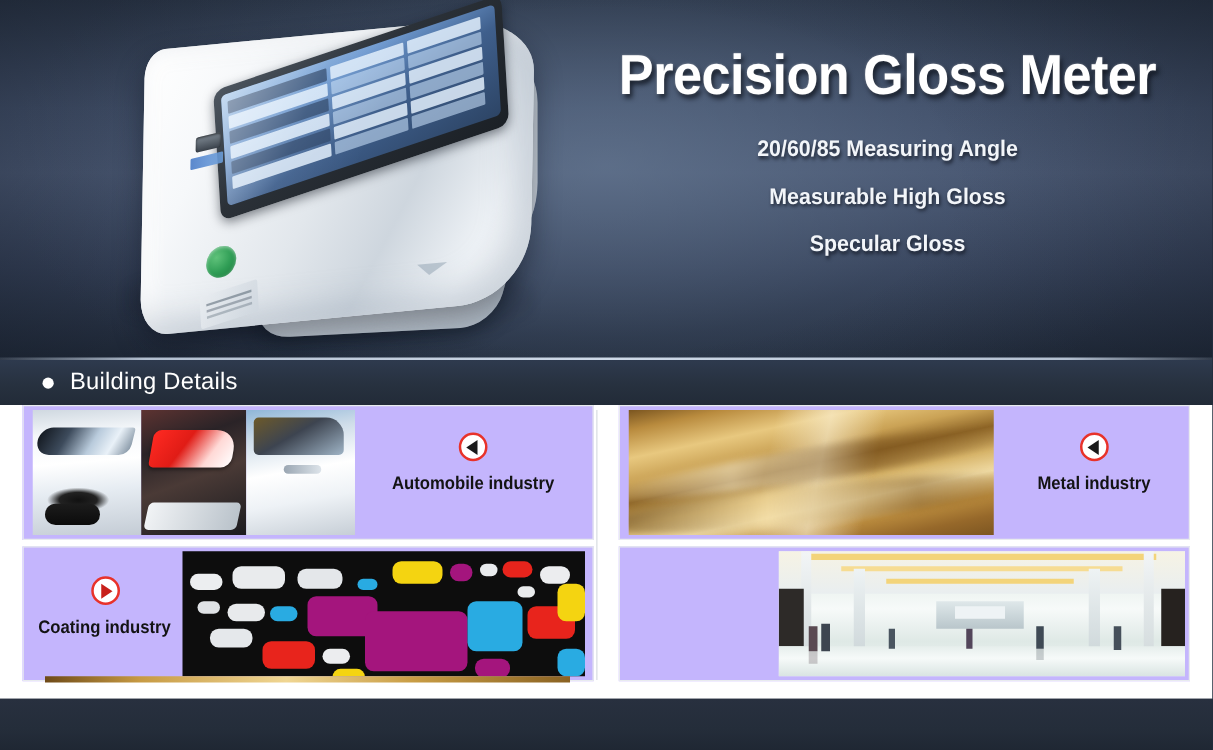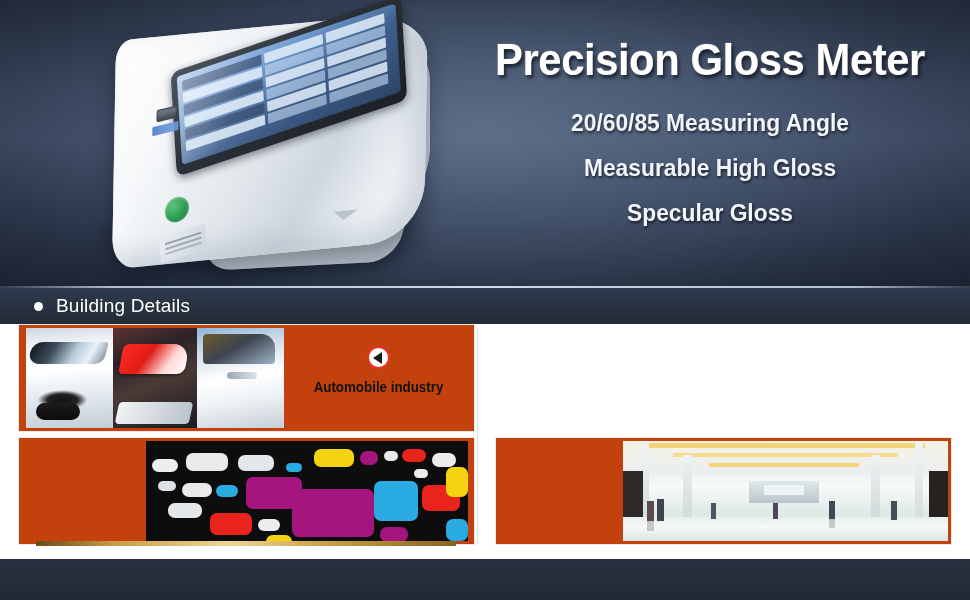--- a/index.html
+++ b/index.html
@@ -113,21 +113,21 @@
   
   .hero-text { position:absolute; left:470px; top:36px; width:480px; text-align:center; }
   .hero-title {
     font-size:45px; font-weight:bold; color:#ffffff; letter-spacing:-0.5px;
     line-height:1.05; white-space:nowrap;
     text-shadow:2px 3px 4px rgba(8,12,20,.75), 0 0 2px rgba(255,255,255,.35);
     transform:scaleX(.93); transform-origin:center;
   }
   .hero-sub {
     margin-top:26px; display:flex; flex-direction:column; gap:17px;
-    font-size:24px; font-weight:bold; color:#f2f5f9;
+    font-size:18px; font-weight:bold; color:#f2f5f9;
     text-shadow:1px 2px 3px rgba(8,12,20,.7);
   }
   .hero-sub span { transform:scaleX(.95); }
 
   
   .pd-bar {
     position:absolute; left:0; top:288px; width:970px; height:36px;
     background:linear-gradient(180deg,#2e3a4e 0%,#27313f 55%,#222b38 100%);
     display:flex; align-items:center; padding-left:34px;
   }
@@ -138,21 +138,21 @@
   .grid {
     position:absolute; left:0; top:324px; width:970px; height:235px;
     background:#ffffff;
   }
   .grid-inner { position:absolute; left:18px; top:0; width:934px; height:227px; }
   .col { position:absolute; top:0; width:457px; height:227px; background:#fff; }
   .col.left { left:0; }
   .col.right { left:477px; }
   .vsep { position:absolute; left:459px; top:4px; width:1px; height:216px; background:#d9dde2; }
 
-  .cell { position:absolute; left:0; width:457px; height:108px; overflow:hidden; background:#c2410c;
+  .cell { position:absolute; left:0; width:457px; height:108px; overflow:hidden; background:#c4b5fd;
           box-shadow:0 0 0 1px #e8ebee inset; }
   .cell.row1 { top:0; }
   .cell.row2 { top:113px; }
 
   .media { position:absolute; top:4px; height:100px; overflow:hidden; }
   .cap { position:absolute; display:flex; flex-direction:column; align-items:center; }
   .cap .arrow {
     width:23px; height:23px; border-radius:50%; border:2px solid #e8322a;
     display:flex; align-items:center; justify-content:center; margin-bottom:7px;
     background:#fff;
@@ -345,27 +345,42 @@
             <i style="left:238px;top:10px;width:14px;height:10px;background:#e9ebed"></i>
             <i style="left:256px;top:8px;width:24px;height:13px;background:#e8241c"></i>
             <i style="left:286px;top:12px;width:24px;height:14px;background:#ecedef"></i>
             <i style="left:228px;top:40px;width:44px;height:40px;background:#29abe2"></i>
             <i style="left:276px;top:44px;width:38px;height:26px;background:#e8241c"></i>
             <i style="left:300px;top:26px;width:22px;height:30px;background:#f4d411"></i>
             <i style="left:234px;top:86px;width:28px;height:15px;background:#a4157d"></i>
             <i style="left:300px;top:78px;width:22px;height:22px;background:#29abe2"></i>
             <i style="left:268px;top:28px;width:14px;height:9px;background:#e9ebed"></i>
           </div>
+          <div class="cap coat-cap">
+            <span class="arrow">
+                <i class="tri-r"></i>
+              </span>
+            <span class="lbl">Coating industry</span>
+          </div>
         </div>
 
         <div class="gold-strip"></div>
       </div>
 
       <div class="col right">
 
+        <div class="cell row1">
+          <div class="media metal-media"></div>
+          <div class="cap metal-cap">
+            <span class="arrow">
+                <i class="tri-l"></i>
+              </span>
+            <span class="lbl">Metal industry</span>
+          </div>
+        </div>
 
         <div class="cell row2">
           <div class="media stone-media">
             <i style="left:0;top:0;width:325px;height:34px;background:linear-gradient(180deg,#f6f3e4,#e9eef0)"></i>
             <i style="left:22px;top:2px;width:280px;height:5px;background:#f3d47a"></i>
             <i style="left:50px;top:12px;width:225px;height:4px;background:#f6dc92"></i>
             <i style="left:86px;top:22px;width:150px;height:4px;background:#f3d47a"></i>
             <i style="left:18px;top:0;width:8px;height:100px;background:linear-gradient(180deg,#f2f5f6,#cdd6d8)"></i>
             <i style="left:60px;top:14px;width:9px;height:78px;background:linear-gradient(180deg,#eef3f4,#c9d3d6)"></i>
             <i style="left:248px;top:14px;width:9px;height:78px;background:linear-gradient(180deg,#eef3f4,#c9d3d6)"></i>

